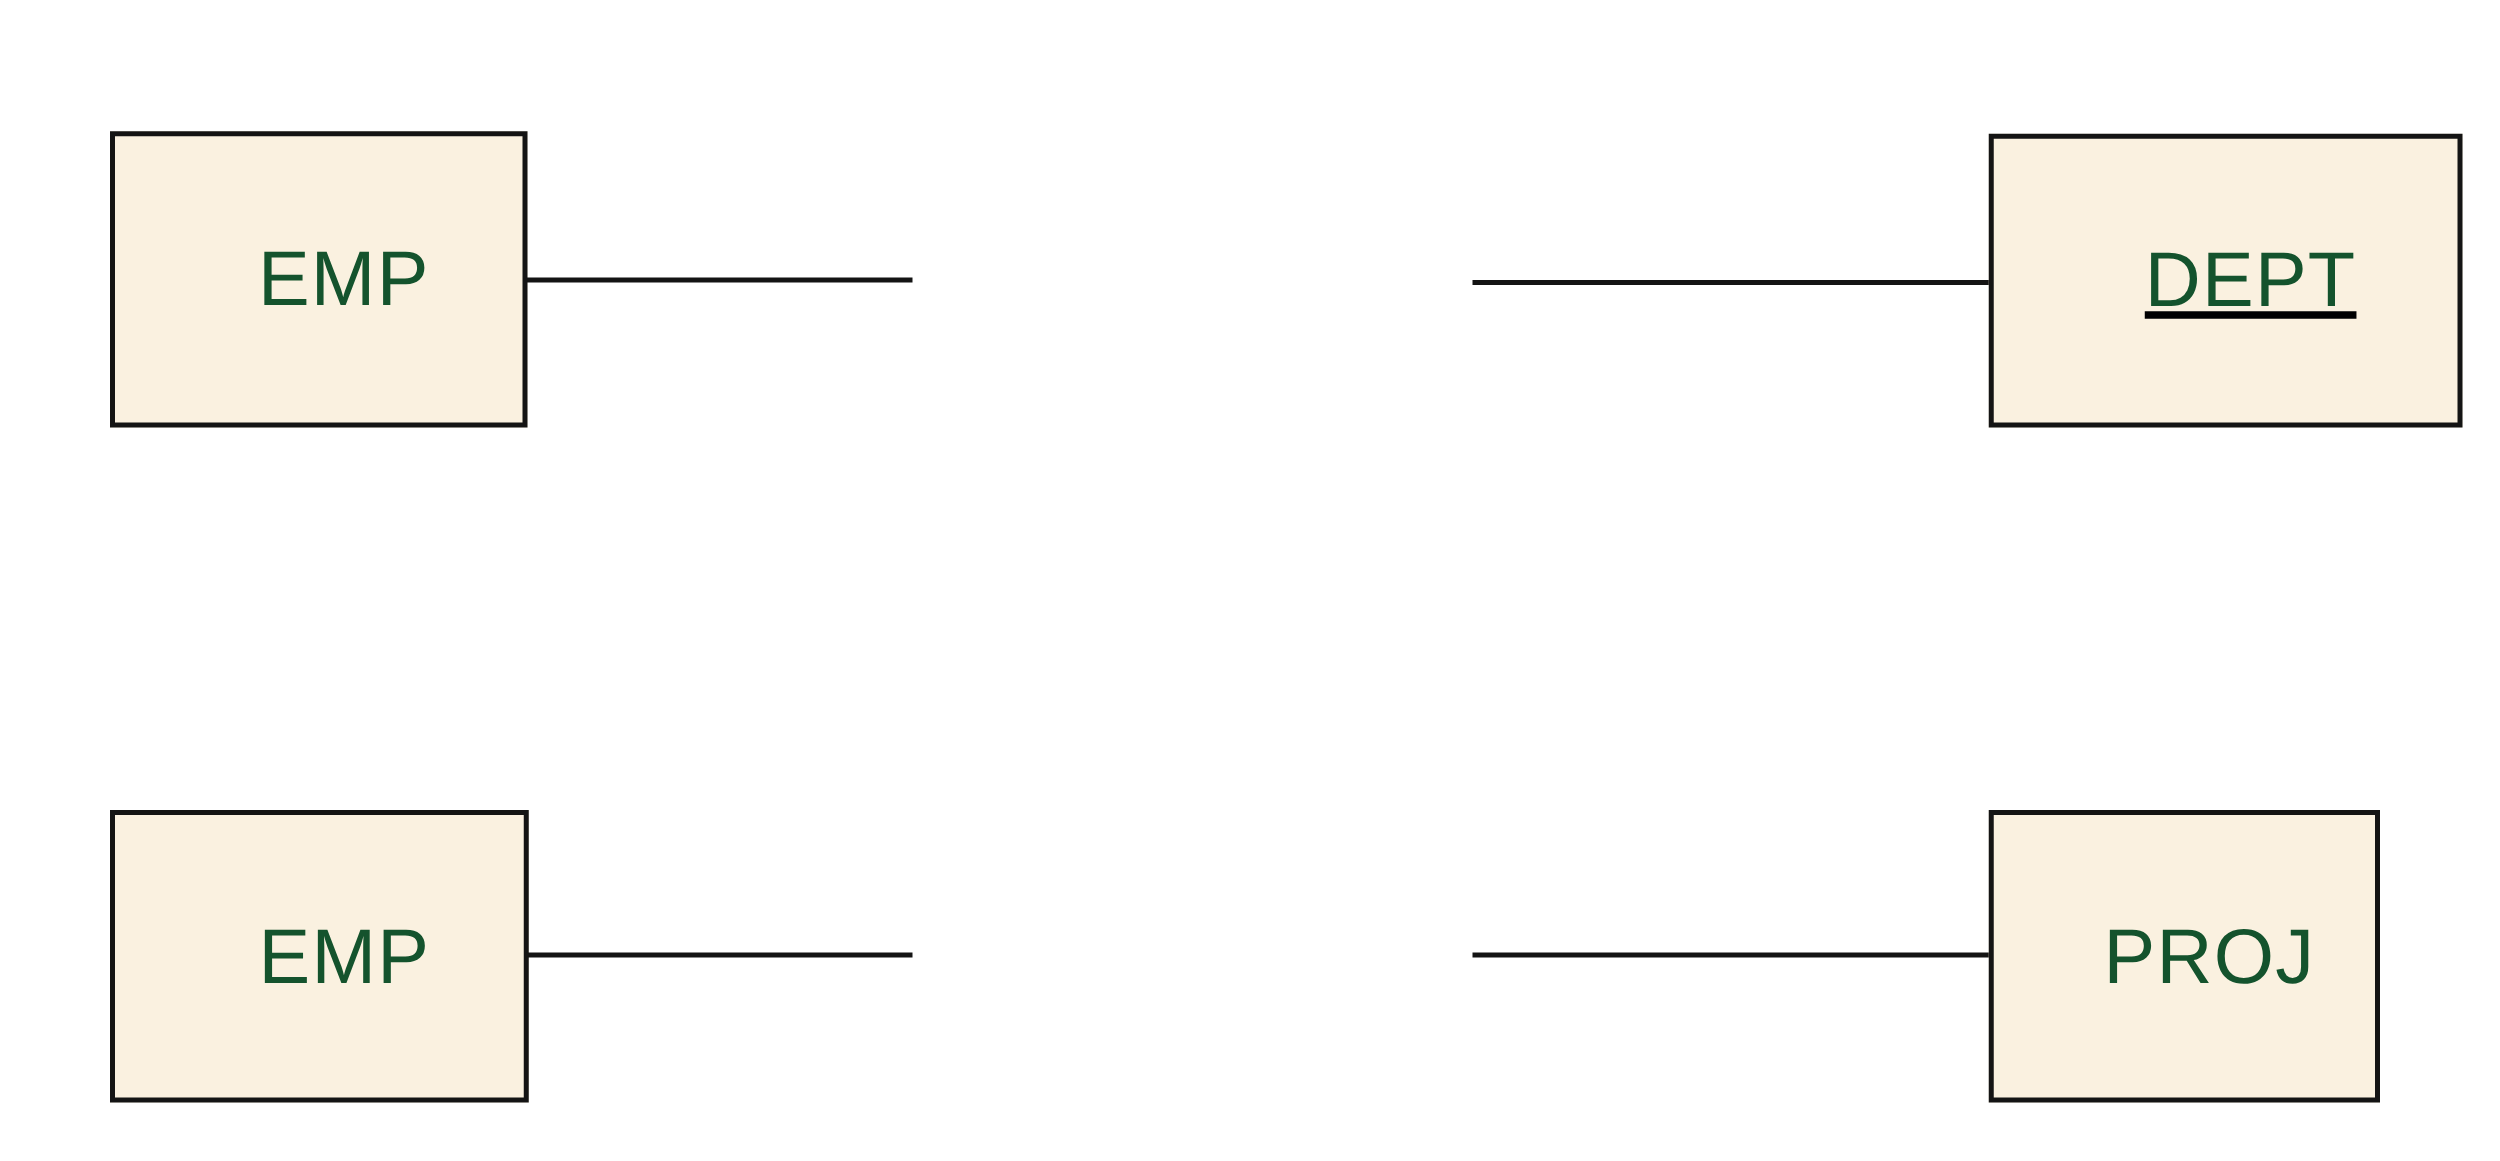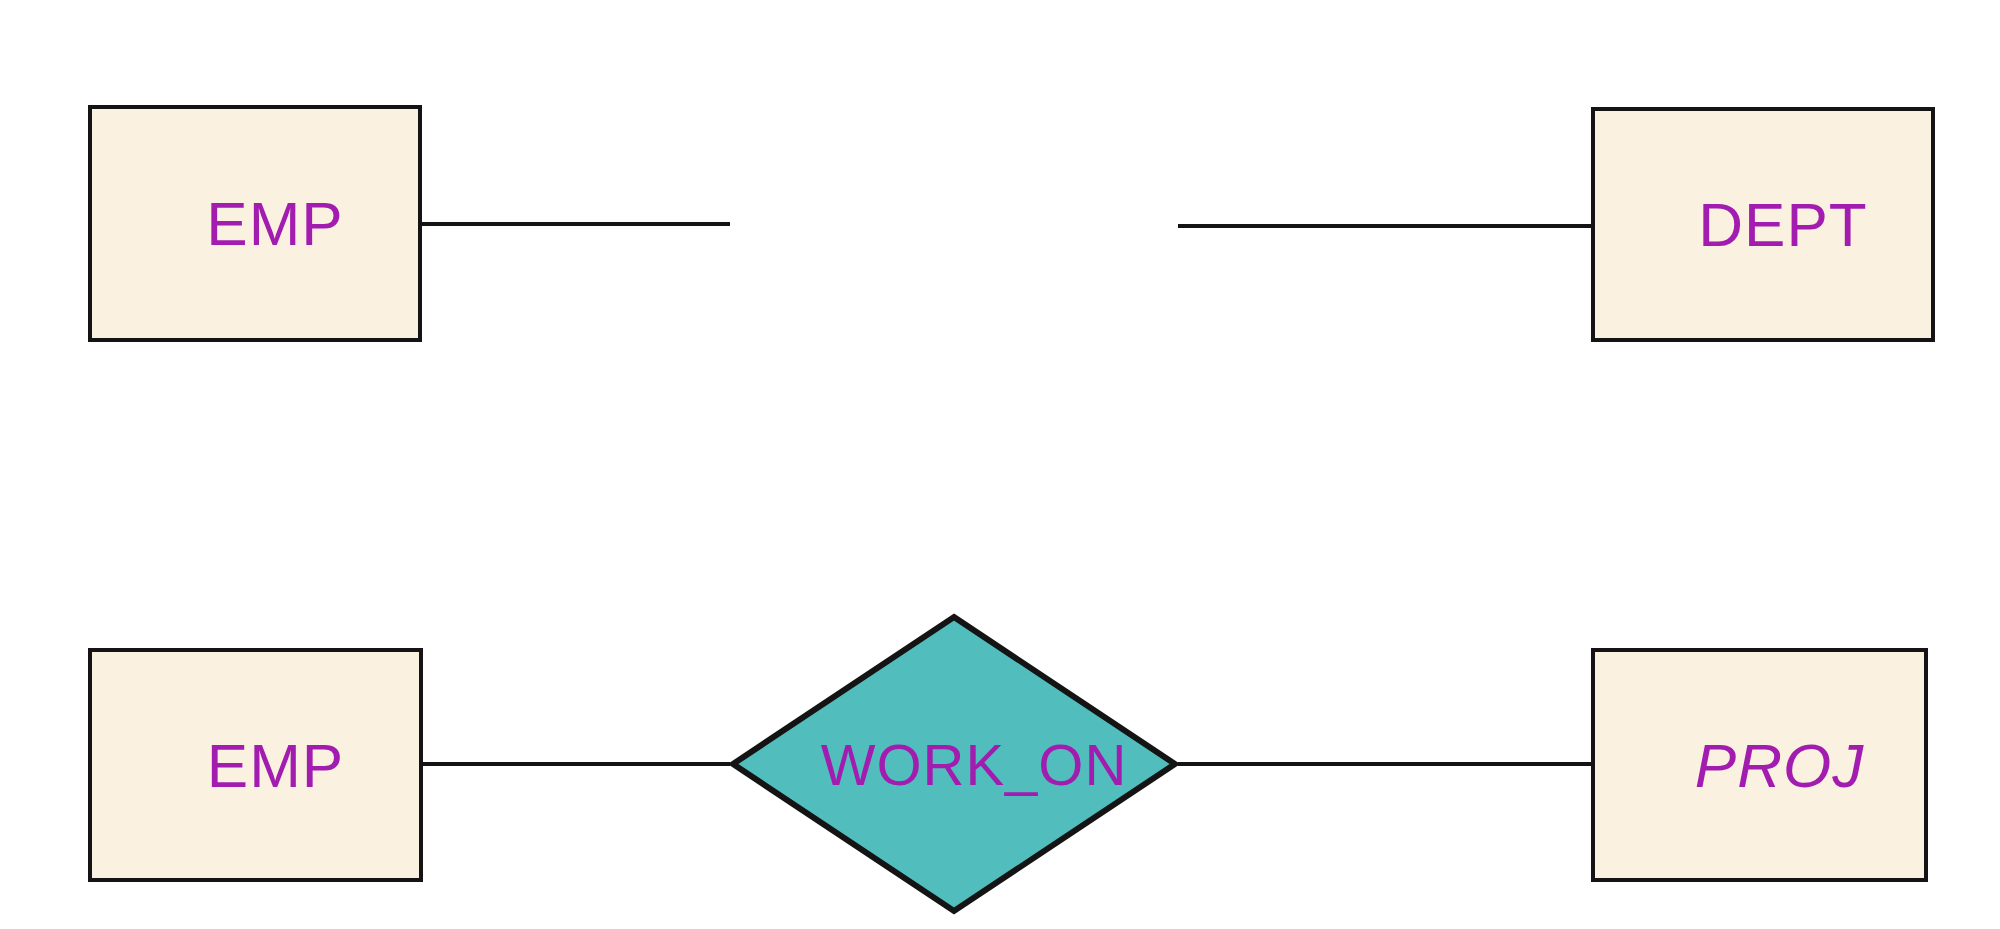--- a/index.html
+++ b/index.html
@@ -15,21 +15,21 @@
     position: absolute;
     box-sizing: border-box;
     background: #FAF1E0;
     border: 4px solid #141414;
     display: flex;
     align-items: center;
     justify-content: center;
   }
   .entity .label,
   .relationship .label {
-    color: #a21caf;
+    color: #14532d;
     font-size: 62px;
     letter-spacing: 1px;
     white-space: nowrap;
     user-select: none;
     margin-left: 40px;
   }
   .connector {
     position: absolute;
     height: 4px;
     background: #141414;
@@ -39,27 +39,27 @@
   .relationship .label {
     position: absolute;
     inset: 0;
     display: flex;
     align-items: center;
     justify-content: center;
     font-size: 58px;
   }
   
   #entity-emp-1  { left: 88px;   top: 105px; width: 334px; height: 237px; }
-  #entity-dept   { left: 1591px; top: 107px; width: 344px; height: 235px; }
+  #entity-dept   { left: 1591px; top: 107px; width: 379px; height: 235px; text-decoration: underline; }
   #conn-1-left   { left: 420px;  top: 222px; width: 310px; }
   #conn-1-right  { left: 1178px; top: 224px; width: 415px; }
   #rel-work-for  { left: 728px;  top: 73px;  width: 452px; height: 308px; }
   
   #entity-emp-2  { left: 88px;   top: 648px; width: 335px; height: 234px; }
-  #entity-proj   { left: 1591px; top: 648px; width: 337px; height: 234px; font-style: italic; }
+  #entity-proj   { left: 1591px; top: 648px; width: 313px; height: 234px; }
   #conn-2-left   { left: 421px;  top: 762px; width: 309px; }
   #conn-2-right  { left: 1178px; top: 762px; width: 415px; }
   #rel-work-on   { left: 728px;  top: 613px; width: 452px; height: 302px; }
 </style>
 </head>
 <body>
 
 <div class="stage">
 
   <div class="entity" id="entity-emp-1">
@@ -74,26 +74,20 @@
   <div class="entity" id="entity-dept">
     <span class="label">DEPT</span>
   </div>
 
   <div class="entity" id="entity-emp-2">
     <span class="label">EMP</span>
   </div>
 
   <div class="connector" id="conn-2-left"></div>
 
-  <div class="relationship" id="rel-work-on">
-    <svg width="452" height="302" viewBox="0 0 452 302" aria-hidden="true">
-      <polygon points="226,4 447,151 226,298 5,151" fill="#52BDBD" stroke="#141414" stroke-width="6" stroke-linejoin="miter"></polygon>
-    </svg>
-    <span class="label">WORK_ON</span>
-  </div>
 
   <div class="connector" id="conn-2-right"></div>
 
   <div class="entity" id="entity-proj">
     <span class="label">PROJ</span>
   </div>
 
 </div>
 
 </body></html>

